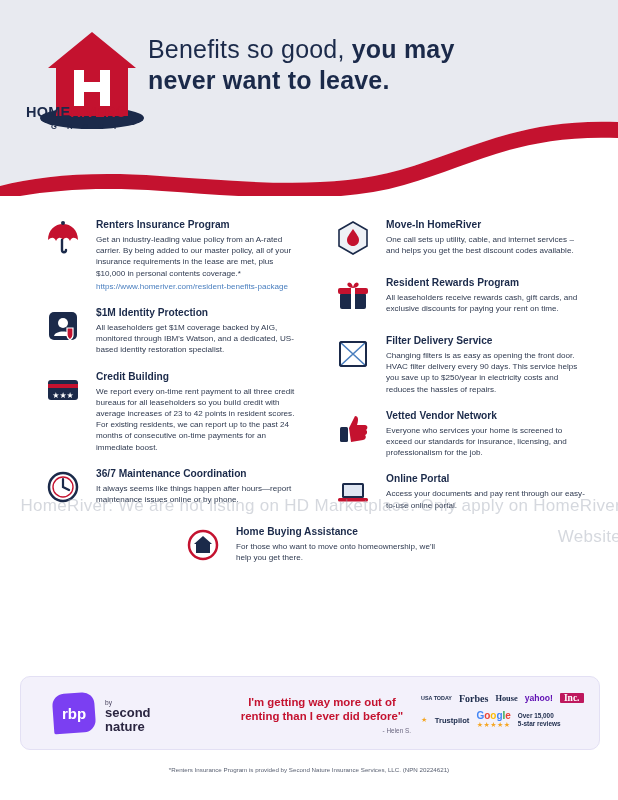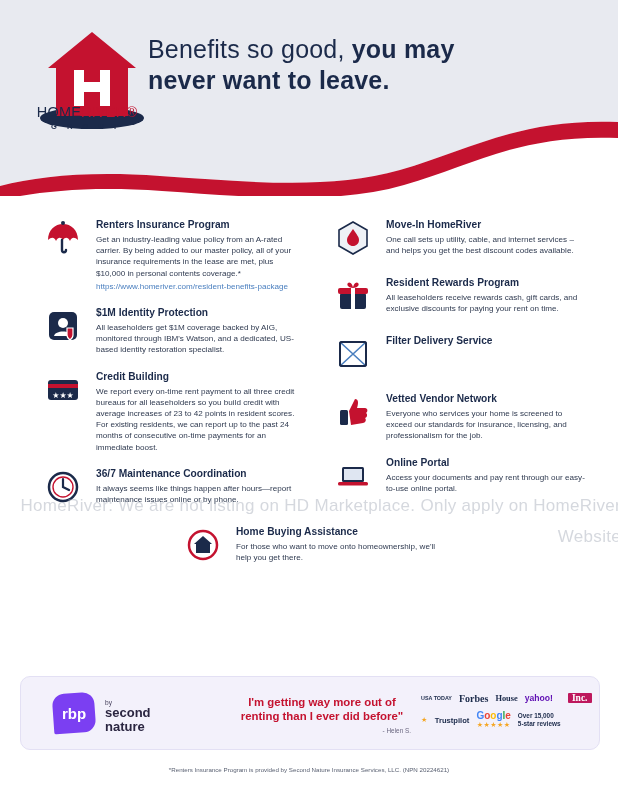--- a/index.html
+++ b/index.html
@@ -57,23 +57,22 @@
     left: 36px;
     top: 26px;
     width: 112px;
     height: 110px;
   }
   .logo-label {
     position: absolute;
     left: 26px;
     top: 104px;
     width: 122px;
-    text-align: center;
     font-size: 14.5px;
-    font-weight: 400;
+    font-weight: 700;
     color: #1b2a4a;
     letter-spacing: 0.2px;
   }
   .logo-label .red {
     color: #c4122f;
   }
   .logo-sub {
     position: absolute;
     left: 26px;
     top: 122px;
@@ -259,21 +258,20 @@
   .press-item.forbes { font-family: "Liberation Serif", serif; font-size: 10px; }
   .press-item.house { font-family: "Liberation Serif", serif; font-size: 8.4px; }
   .press-item.yahoo { color: #5f0fb3; font-size: 8.6px; }
   .press-item.inc {
     font-family: "Liberation Serif", serif;
     font-size: 9.5px;
     background: #be185d;
     color: #fff;
     padding: 0 4px;
     border-radius: 1px;
-    margin-left: 8px;
   }
   .press-item.trustpilot { font-size: 7.6px; }
   .press-item.google {
     font-size: 10px;
     font-weight: 700;
     line-height: 10px;
   }
   .google-g1 { color: #4285F4; }
   .google-g2 { color: #EA4335; }
   .google-g3 { color: #FBBC05; }
@@ -425,20 +423,21 @@
 
       <div class="benefit">
         <div class="benefit-icon">
           <svg width="40" height="40" viewBox="0 0 40 40">
             <rect x="7" y="8" width="26" height="24" rx="2" fill="#ffffff" stroke="#1b2a4a" stroke-width="2"></rect>
             <path d="M7 8 L33 32 M33 8 L7 32" stroke="#4a7fbf" stroke-width="1.6"></path>
             <rect x="7" y="8" width="26" height="24" rx="2" fill="none" stroke="#1b2a4a" stroke-width="2"></rect>
           </svg>
         </div>
         <p class="benefit-title">Filter Delivery Service</p>
+        <p class="benefit-body">Changing filters is as easy as opening the front door. HVAC filter delivery every 90 days. This service helps you save up to $250/year in electricity costs and reduces the hassles of repairs.</p>
       </div>
 
       <div class="benefit">
         <div class="benefit-icon">
           <svg width="40" height="40" viewBox="0 0 40 40">
             <rect x="7" y="18" width="8" height="15" rx="1.5" fill="#1b2a4a"></rect>
             <path d="M16 19 L22 7 C25 7 26 10 24 16 L32 16 C35 16 35 20 33 21 C35 22 34 26 32 26 C34 28 32 31 30 31 L18 33 Z" fill="#c4122f"></path>
           </svg>
         </div>
         <p class="benefit-title">Vetted Vendor Network</p>

